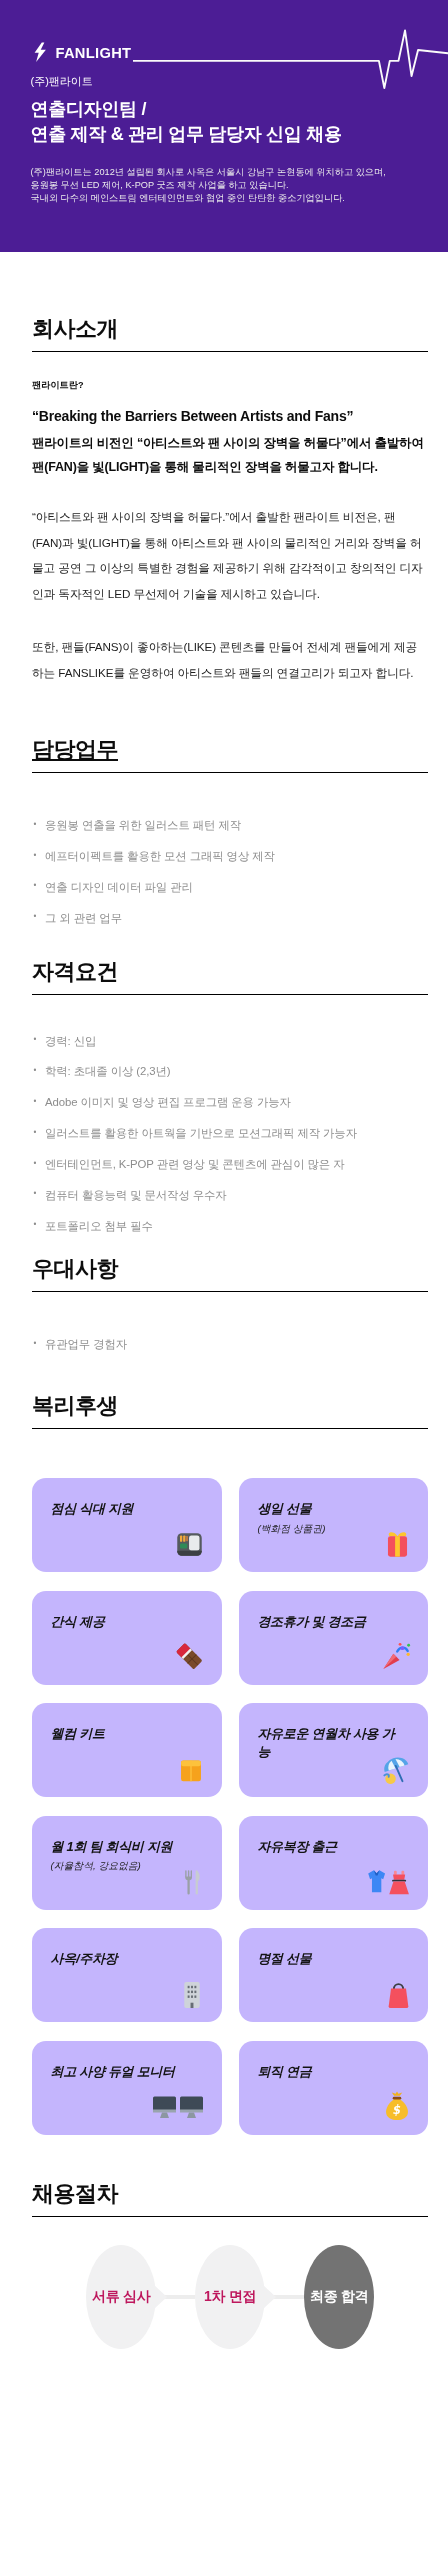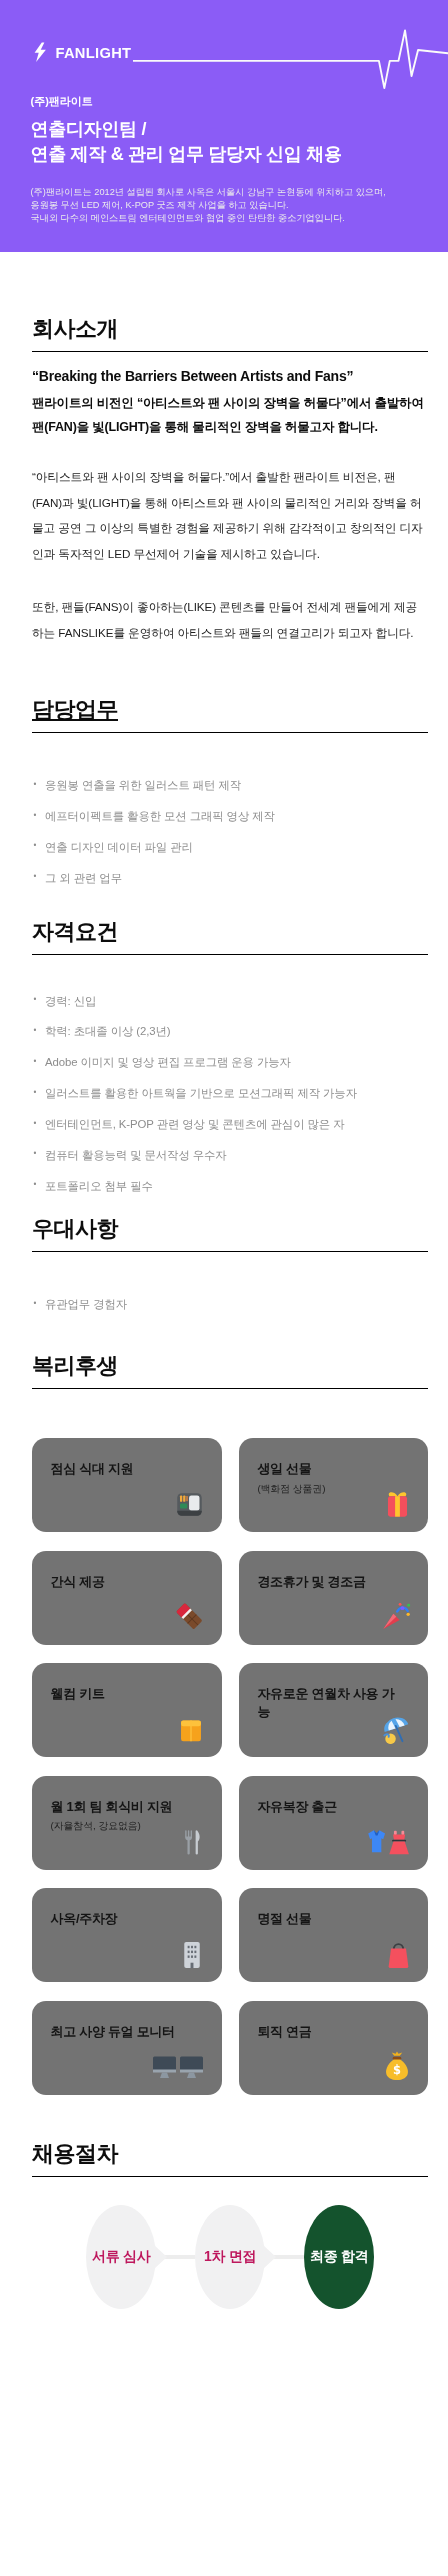--- a/index.html
+++ b/index.html
@@ -3,27 +3,27 @@
 <meta charset="utf-8">
 <style>
   html,body{margin:0;padding:0;}
   body{
     width:448px;height:2576px;overflow:hidden;background:#ffffff;
     font-family:"Liberation Sans","DejaVu Sans",sans-serif;
     -webkit-font-smoothing:antialiased;
   }
   
   .hero{
-    position:relative;height:252px;background:#8b5cf6;color:#fff;
+    position:relative;height:252px;background:#4c1d95;color:#fff;
     padding:0 22px 0 30.5px;box-sizing:border-box;
   }
   .logo-row{display:flex;align-items:center;gap:6.5px;padding-top:42px;}
   .brand{font-size:14.7px;font-weight:800;letter-spacing:0.3px;}
   .ecg{position:absolute;left:133px;top:27px;}
-  .company{margin-top:29px;font-size:11px;font-weight:700;}
+  .company{margin-top:9px;font-size:11px;font-weight:400;}
   .hero-title{margin-top:8.7px;font-size:18px;line-height:1.36;font-weight:800;letter-spacing:-0.3px;}
   .hero-desc{margin-top:19.6px;font-size:9.2px;line-height:1.4;color:#ececec;}
   
   .content{padding:0 19.6px 0 32px;}
   h2{font-size:22px;font-weight:800;color:#0d0d0d;margin:0;letter-spacing:-0.5px;line-height:1.2;}
   .rule{border:none;border-top:1.6px solid #000;margin:8.7px 0 0 0;}
   .mt-about{margin-top:64px;}
   .mt-team{margin-top:39px;}
   .mt-duties{margin-top:52px;text-decoration:underline;}
   .mt-req{margin-top:33px;}
@@ -40,40 +40,40 @@
   ul.bullets{margin:45px 0 0 0;padding:0;list-style:none;}
   ul.bullets.tight{margin-top:39px;}
   ul.bullets li{
     position:relative;padding-left:13px;color:#8d8d8d;font-size:11.4px;
     line-height:1.3;margin-bottom:16px;letter-spacing:-0.1px;
   }
   ul.bullets li::before{content:"•";position:absolute;left:1.6px;top:1.6px;font-size:8.2px;color:#8d8d8d;}
   
   .grid{margin-top:49px;display:grid;grid-template-columns:1fr 1fr;column-gap:17.4px;row-gap:18.5px;}
   .card{
-    position:relative;height:94px;background:#737373;border-radius:14px;
-    padding:22px 18.5px;box-sizing:border-box;
+    position:relative;height:94px;background:#c4b5fd;border-radius:14px;
+    padding:22px 18.5px;box-sizing:border-box;font-style:italic;
   }
   .card-title{font-size:13px;font-weight:800;color:#141414;letter-spacing:-0.3px;line-height:1.35;max-width:144px;}
   .card-sub{margin-top:4.9px;font-size:9.8px;color:#1f1f1f;}
   .card-sub:empty{display:none;}
   .card-icon{position:absolute;right:17.4px;bottom:13px;line-height:0;}
   
   .flow{margin-top:28px;display:flex;align-items:center;justify-content:center;}
   .node{
     width:70px;height:104px;border-radius:50%;background:#f1f1f2;
     display:flex;align-items:center;justify-content:center;
     font-size:14px;font-weight:800;color:#be185d;position:relative;flex:0 0 auto;
     letter-spacing:-0.3px;text-align:center;
   }
   .node.gray::after{
     content:"";position:absolute;right:-11px;top:50%;transform:translateY(-50%);
     border-left:13px solid #f1f1f2;border-top:12px solid transparent;border-bottom:12px solid transparent;
   }
-  .node.black{background:#14532d;color:#fff;}
+  .node.black{background:#737373;color:#fff;}
   .link{width:39px;height:3.8px;background:#ededed;flex:0 0 auto;}
 </style>
 </head>
 <body>
 
 <header class="hero">
   <div class="logo-row">
     <span>
       <svg width="18.5" height="20.7" viewBox="0 0 36 40">
           <path d="M21 1 L7 21 H15 L10 39 L29 15 H19 L26 1 Z" fill="#ffffff"></path>
@@ -94,20 +94,21 @@
     <div>응원봉 무선 LED 제어, K-POP 굿즈 제작 사업을 하고 있습니다.</div>
     <div>국내외 다수의 메인스트림 엔터테인먼트와 협업 중인 탄탄한 중소기업입니다.</div>
   </div>
 </header>
 
 <main class="content">
 
   <section>
     <h2 class="mt-about">회사소개</h2>
     <hr class="rule">
+    <div class="q">팬라이트란?</div>
     <div class="slogan">“Breaking the Barriers Between Artists and Fans”</div>
     <div class="vision">
       <div>팬라이트의 비전인 “아티스트와 팬 사이의 장벽을 허물다”에서 출발하여</div>
       <div>팬(FAN)을 빛(LIGHT)을 통해 물리적인 장벽을 허물고자 합니다.</div>
     </div>
     <p class="para">“아티스트와 팬 사이의 장벽을 허물다.”에서 출발한 팬라이트 비전은, 팬(FAN)과 빛(LIGHT)을 통해 아티스트와 팬 사이의 물리적인 거리와 장벽을 허물고 공연 그 이상의 특별한 경험을 제공하기 위해 감각적이고 창의적인 디자인과 독자적인 LED 무선제어 기술을 제시하고 있습니다.</p>
     <p class="para para2">또한, 팬들(FANS)이 좋아하는(LIKE) 콘텐츠를 만들어 전세계 팬들에게 제공하는 FANSLIKE를 운영하여 아티스트와 팬들의 연결고리가 되고자 합니다.</p>
   </section>
 
 

